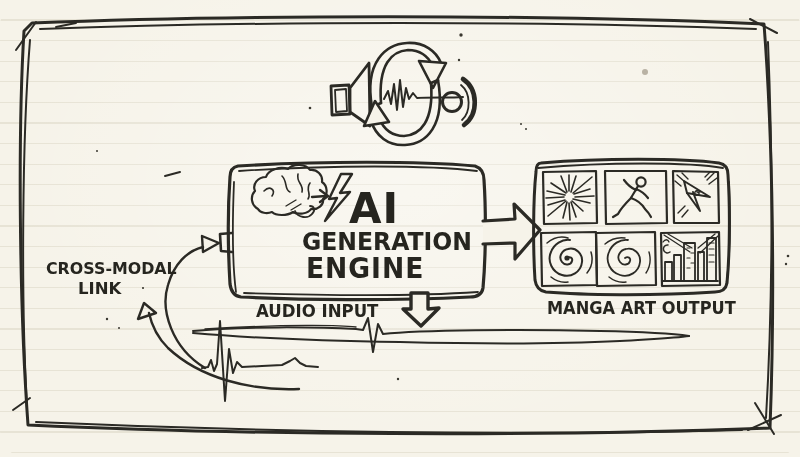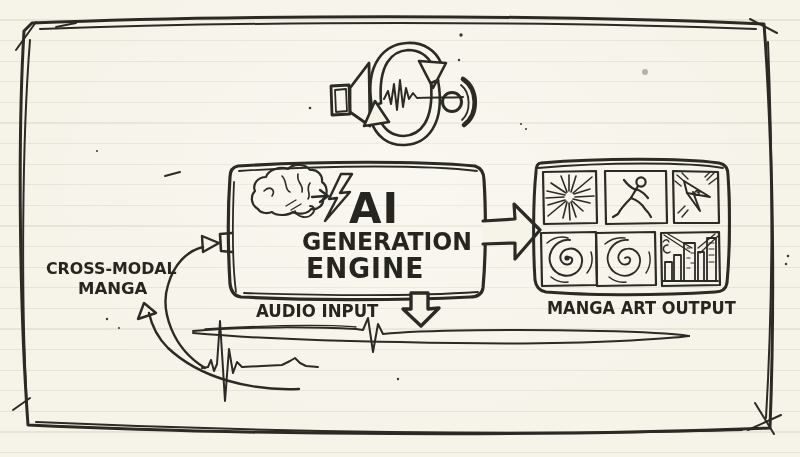--- a/index.html
+++ b/index.html
@@ -5,20 +5,21 @@
   html,body{margin:0;padding:0;background:#f6f3e9;}
   .canvas{
     position:relative;width:800px;height:457px;overflow:hidden;
     background-color:#f6f3e9;
     background-image:
       radial-gradient(ellipse at 50% 40%, rgba(255,255,255,0.35), rgba(0,0,0,0) 70%),
       repeating-linear-gradient(180deg,
         rgba(0,0,0,0) 0px, rgba(0,0,0,0) 19.4px,
         #e7e3d5 19.4px, #e7e3d5 20.6px);
     font-family:"DejaVu Sans", sans-serif;
+    border-radius:26px;
   }
   svg.sketch{position:absolute;left:0;top:0;}
   .hand{
     position:absolute;color:#26251f;font-weight:700;line-height:1;
     white-space:nowrap;transform-origin:left top;
   }
   .t-ai{left:349px;top:188px;font-size:42px;letter-spacing:1px;}
   .t-gen{left:302px;top:229px;font-size:25px;transform:scaleX(.94);}
   .t-eng{left:306px;top:255px;font-size:28px;letter-spacing:1px;transform:scaleX(.95);}
   .t-audio{left:256px;top:302px;font-size:18px;transform:scaleX(.92);}
@@ -250,15 +251,15 @@
     </g>
     <path d="M 165,176 L 180,172" stroke-width="2"></path>
   </svg>
 
   <div class="hand t-ai">AI</div>
   <div class="hand t-gen">GENERATION</div>
   <div class="hand t-eng">ENGINE</div>
   <div class="hand t-audio">AUDIO INPUT</div>
   <div class="hand t-manga">MANGA ART OUTPUT</div>
   <div class="hand t-cm1">CROSS-MODAL</div>
-  <div class="hand t-cm2">MANGA</div>
+  <div class="hand t-cm2">LINK</div>
 
 </div>
 
 </body></html>

